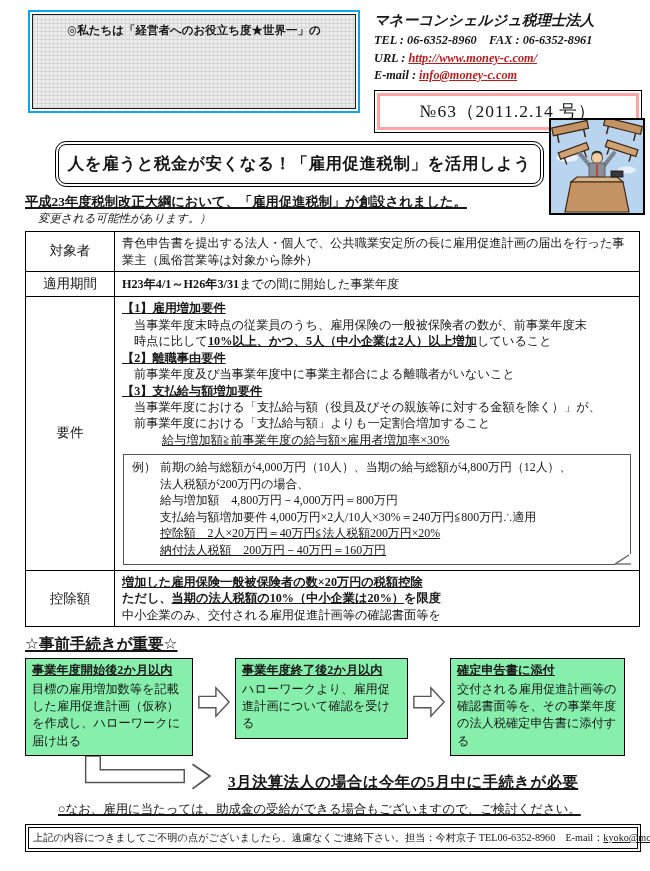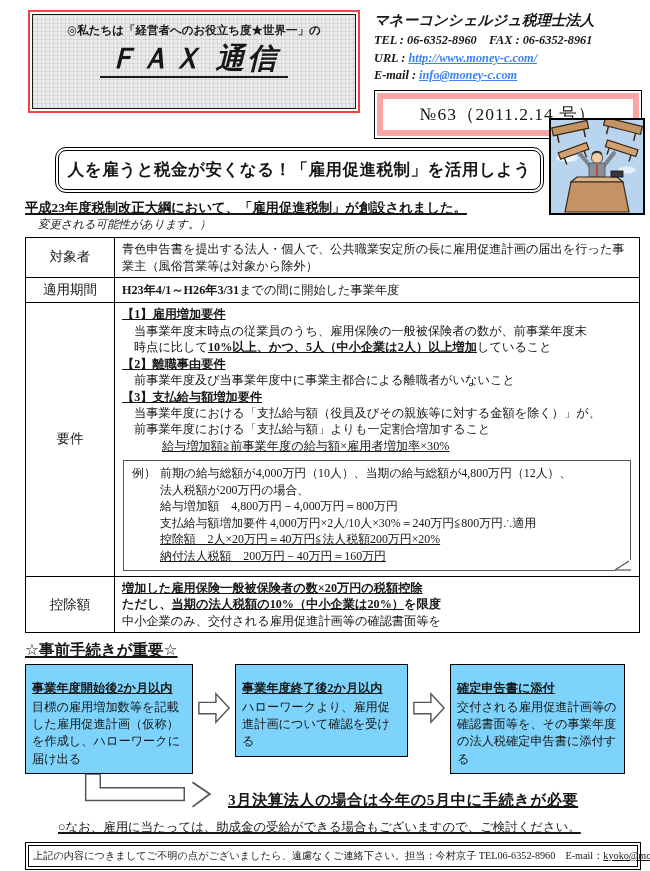--- a/index.html
+++ b/index.html
@@ -9,21 +9,21 @@
     width: 650px; height: 871px;
     margin: 0 auto;
     background: #fff;
     color: #161616;
     font-family: "Liberation Serif", "DejaVu Serif", serif;
     overflow: hidden;
   }
 
   
   .top-row { display: flex; padding: 10px 5px 0 28px; gap: 14px; }
-  .fax-box-outer { width: 332px; height: 103px; border: 2px solid #ef4444; padding: 2px; background: #fff; flex: none; }
+  .fax-box-outer { width: 332px; height: 103px; border: 2px solid #0ea5e9; padding: 2px; background: #fff; flex: none; }
   .fax-box-inner {
     width: 100%; height: 100%;
     border: 1px solid #1a1a1a;
     background-color: #ececec;
     background-image:
       repeating-linear-gradient(0deg, #d7d7d7 0, #d7d7d7 1px, transparent 1px, transparent 4px),
       repeating-linear-gradient(90deg, #d7d7d7 0, #d7d7d7 1px, transparent 1px, transparent 4px);
     text-align: center;
     padding-top: 7px;
   }
@@ -34,23 +34,23 @@
     font-family: "Liberation Sans", "DejaVu Sans", sans-serif;
     font-size: 29px; font-weight: bold; font-style: italic;
     letter-spacing: 3px;
     border-bottom: 2.5px solid #1a1a1a;
     padding: 0 8px 1px 8px;
     line-height: 1.1;
   }
   .firm-block { flex: 1; padding-top: 1px; }
   .firm-name { font-size: 14.5px; font-weight: bold; font-style: italic; }
   .firm-line { font-size: 12.3px; font-weight: bold; font-style: italic; margin-top: 2px; }
-  .firm-link { text-decoration: underline; color: #3b82f6; }
+  .firm-link { text-decoration: underline; color: #b91c1c; }
   .issue-outer { margin-top: 7px; border: 1px solid #000; padding: 2px; width: 268px; }
-  .issue-inner { border: 6px solid #fca5a5; text-align: center; font-size: 17.5px; padding: 3px 0 4px 0; letter-spacing: 1px; }
+  .issue-inner { border: 3px solid #fca5a5; text-align: center; font-size: 17.5px; padding: 3px 0 4px 0; letter-spacing: 1px; }
 
   
   .banner-outer { margin: 8px 0 0 55px; width: 489px; border: 1.5px solid #000; border-radius: 11px; padding: 2px; }
   .banner-inner { border: 1px solid #000; border-radius: 8px; text-align: center; font-size: 16.5px; font-weight: bold; padding: 8px 2px; letter-spacing: 0.5px; }
 
   
   .clipart { position: absolute; top: 118px; right: 5px; width: 96px; height: 97px; border: 2px solid #000; background: #b9d4ee; }
   .clipart svg { display: block; width: 100%; height: 100%; }
 
   
@@ -81,21 +81,21 @@
   .ded-l3 { font-weight: normal; }
 
   
   .proc-heading {
     margin: 7px 0 3px 25px;
     font-family: "Liberation Sans", "DejaVu Sans", sans-serif;
     font-size: 15.5px; font-weight: bold;
     text-decoration: underline; text-decoration-thickness: 1.5px;
   }
   .proc-row { display: flex; align-items: flex-start; margin: 3px 0 0 25px; width: 618px; }
-  .pbox { border: 1.6px solid #000; padding: 15px 6px 5px 6px; font-size: 12.2px; line-height: 1.42; background: #7dd3fc; }
+  .pbox { border: 1.6px solid #000; padding: 3px 6px 5px 6px; font-size: 12.2px; line-height: 1.42; background: #86efac; }
   .pbox .ptitle { font-weight: bold; text-decoration: underline; display: inline-block; margin-bottom: 1px; }
   .pbox1 { width: 168px; min-height: 92px; }
   .pbox2 { width: 173px; min-height: 80px; }
   .pbox3 { width: 175px; min-height: 92px; }
   .parrow { width: 42px; flex: none; display: flex; justify-content: center; margin-top: 24px; }
 
   .deadline-row { display: flex; align-items: center; margin: 0 0 0 70px; height: 42px; }
   .deadline-text { font-size: 15.3px; font-weight: bold; text-decoration: underline; text-decoration-thickness: 1.5px; margin: 10px 0 0 8px; letter-spacing: 0.5px; }
   .subsidy-note { margin: 3px 0 0 58px; font-size: 12.4px; text-decoration: underline; text-decoration-thickness: 1.5px; }
 
@@ -105,21 +105,20 @@
 </style>
 </head>
 <body>
 
 <div class="page">
 
   <div class="top-row">
     <div class="fax-box-outer">
       <div class="fax-box-inner">
         <div class="slogan">◎私たちは「経営者へのお役立ち度★世界一」の</div>
-        <div class="fax-title">ＦＡＸ 通信</div>
       </div>
     </div>
     <div class="firm-block">
       <div class="firm-name">マネーコンシェルジュ税理士法人</div>
       <div class="firm-line">TEL : 06-6352-8960　FAX : 06-6352-8961</div>
       <div class="firm-line"><span>URL : </span><a href="#" class="firm-link">http://www.money-c.com/</a></div>
       <div class="firm-line"><span>E-mail : </span><a href="#" class="firm-link">info@money-c.com</a></div>
       <div class="issue-outer">
         <div class="issue-inner">№63（2011.2.14 号）</div>
       </div>

